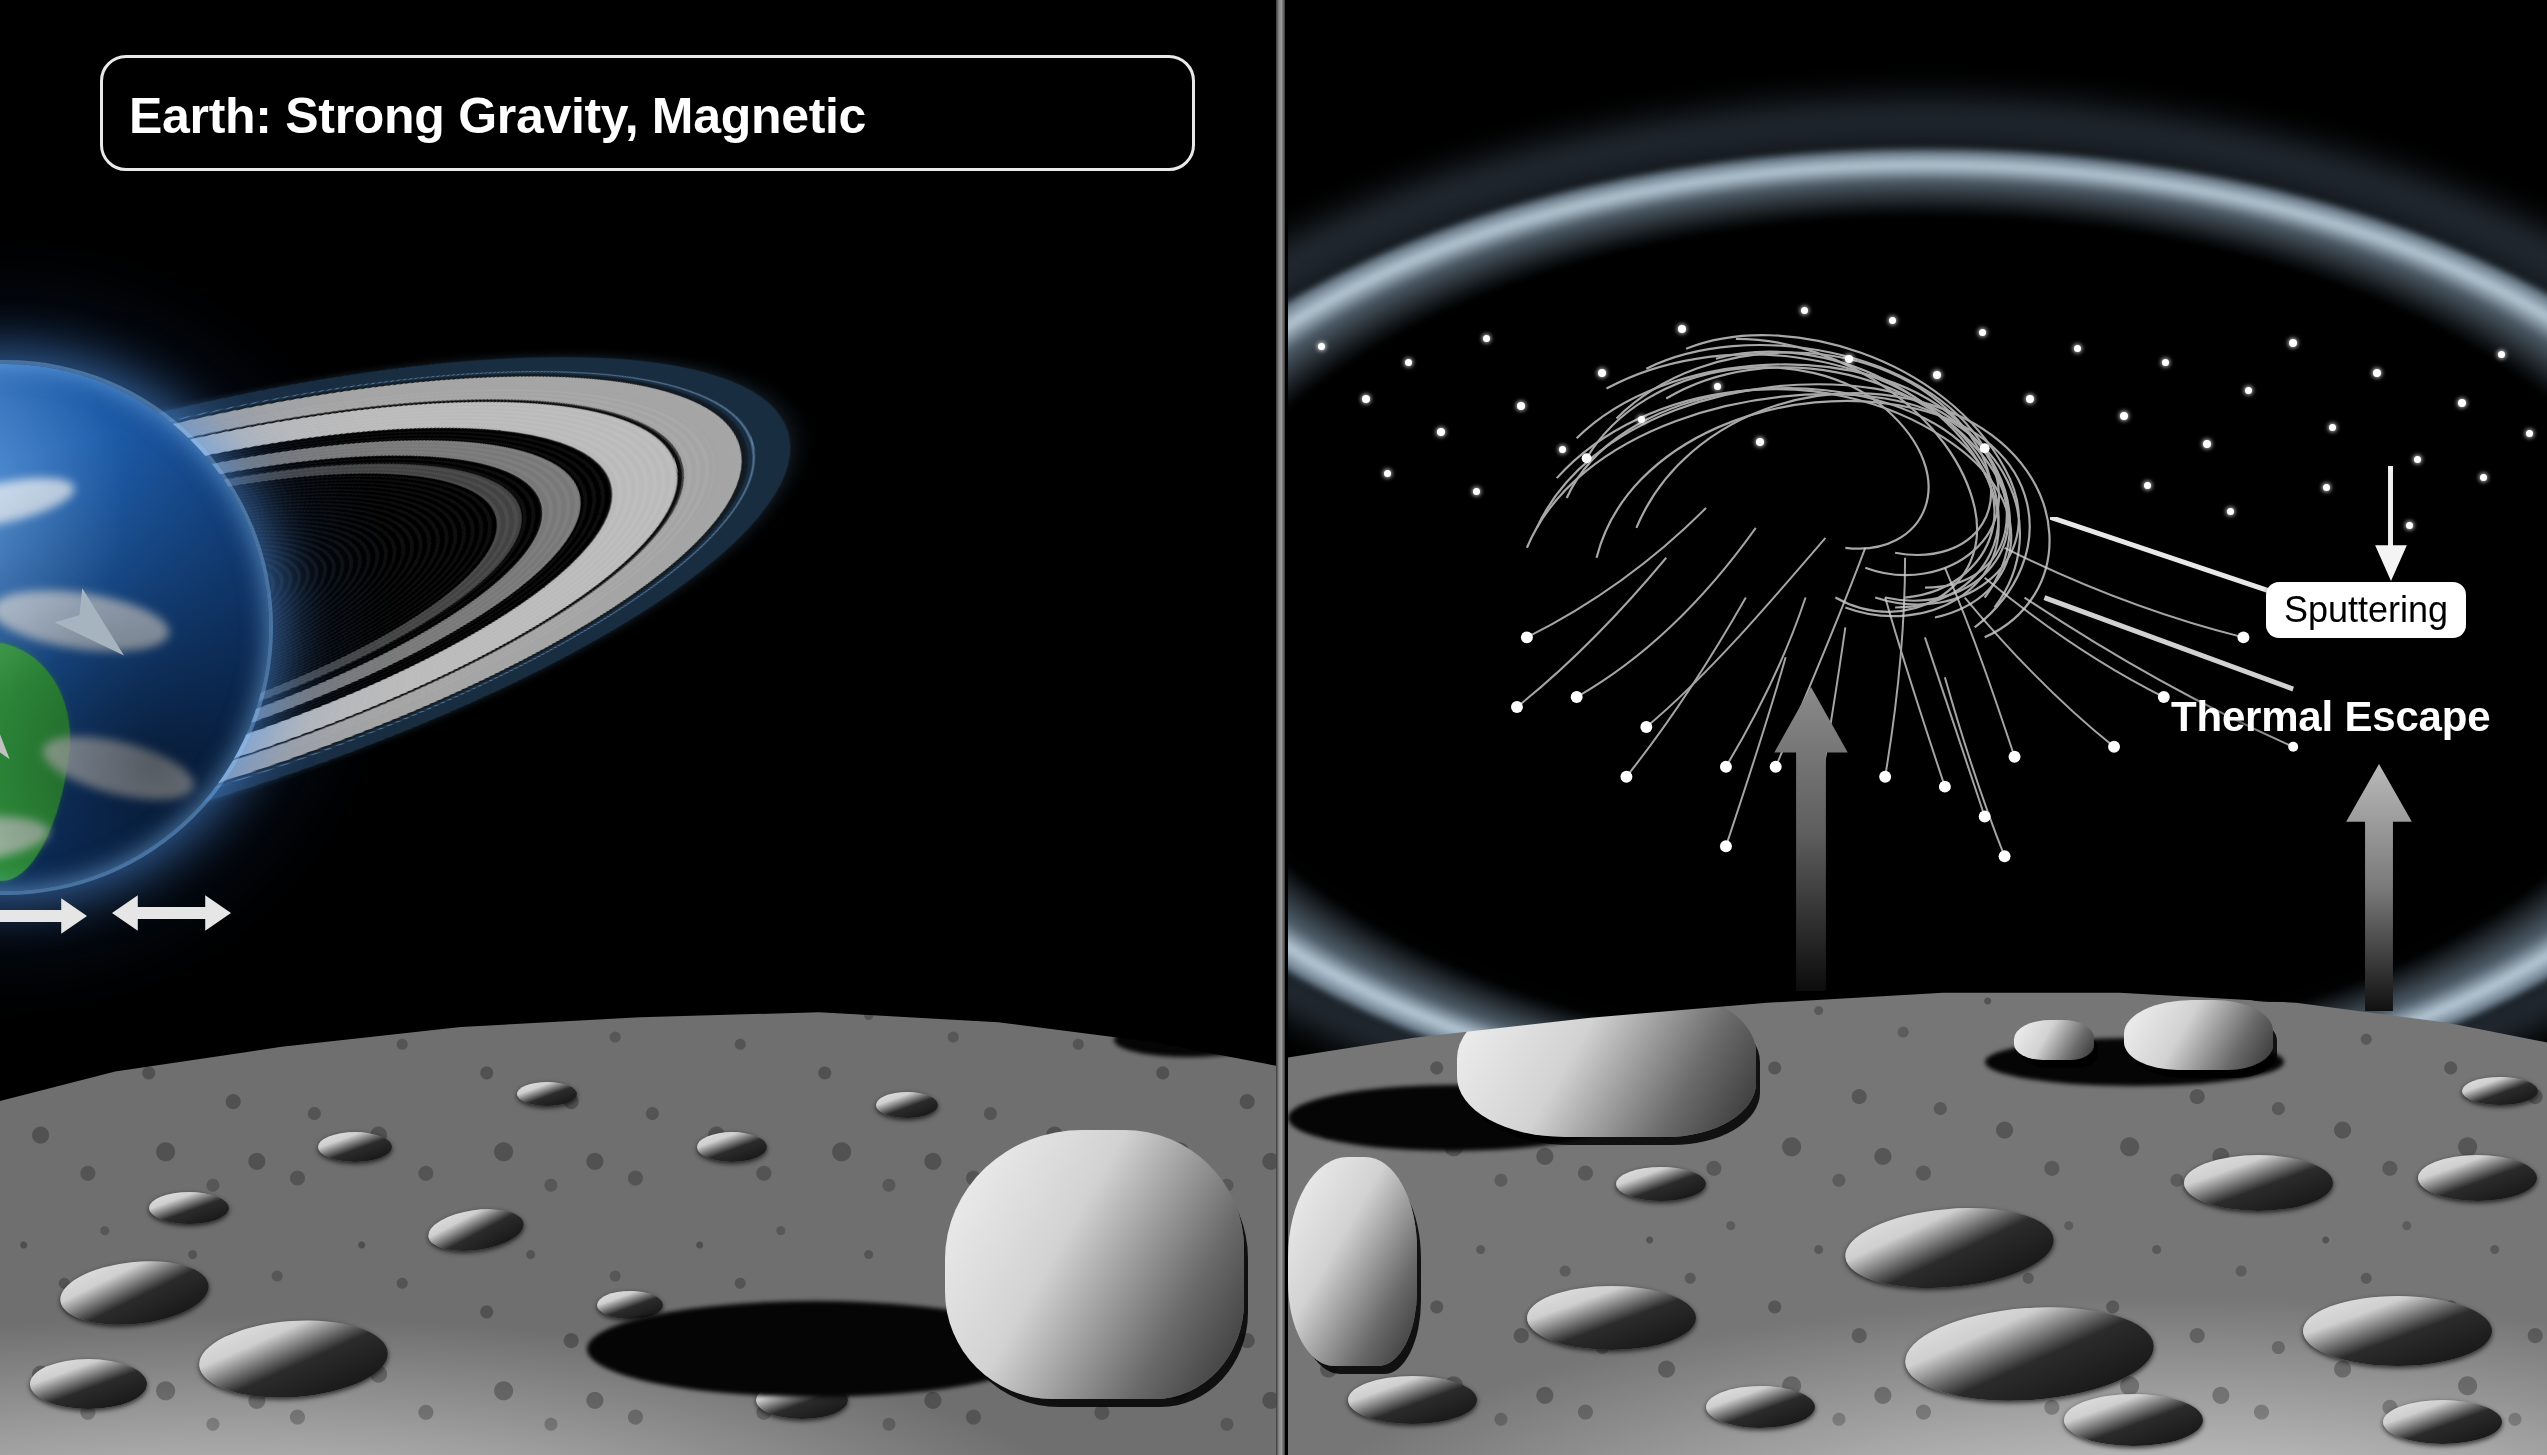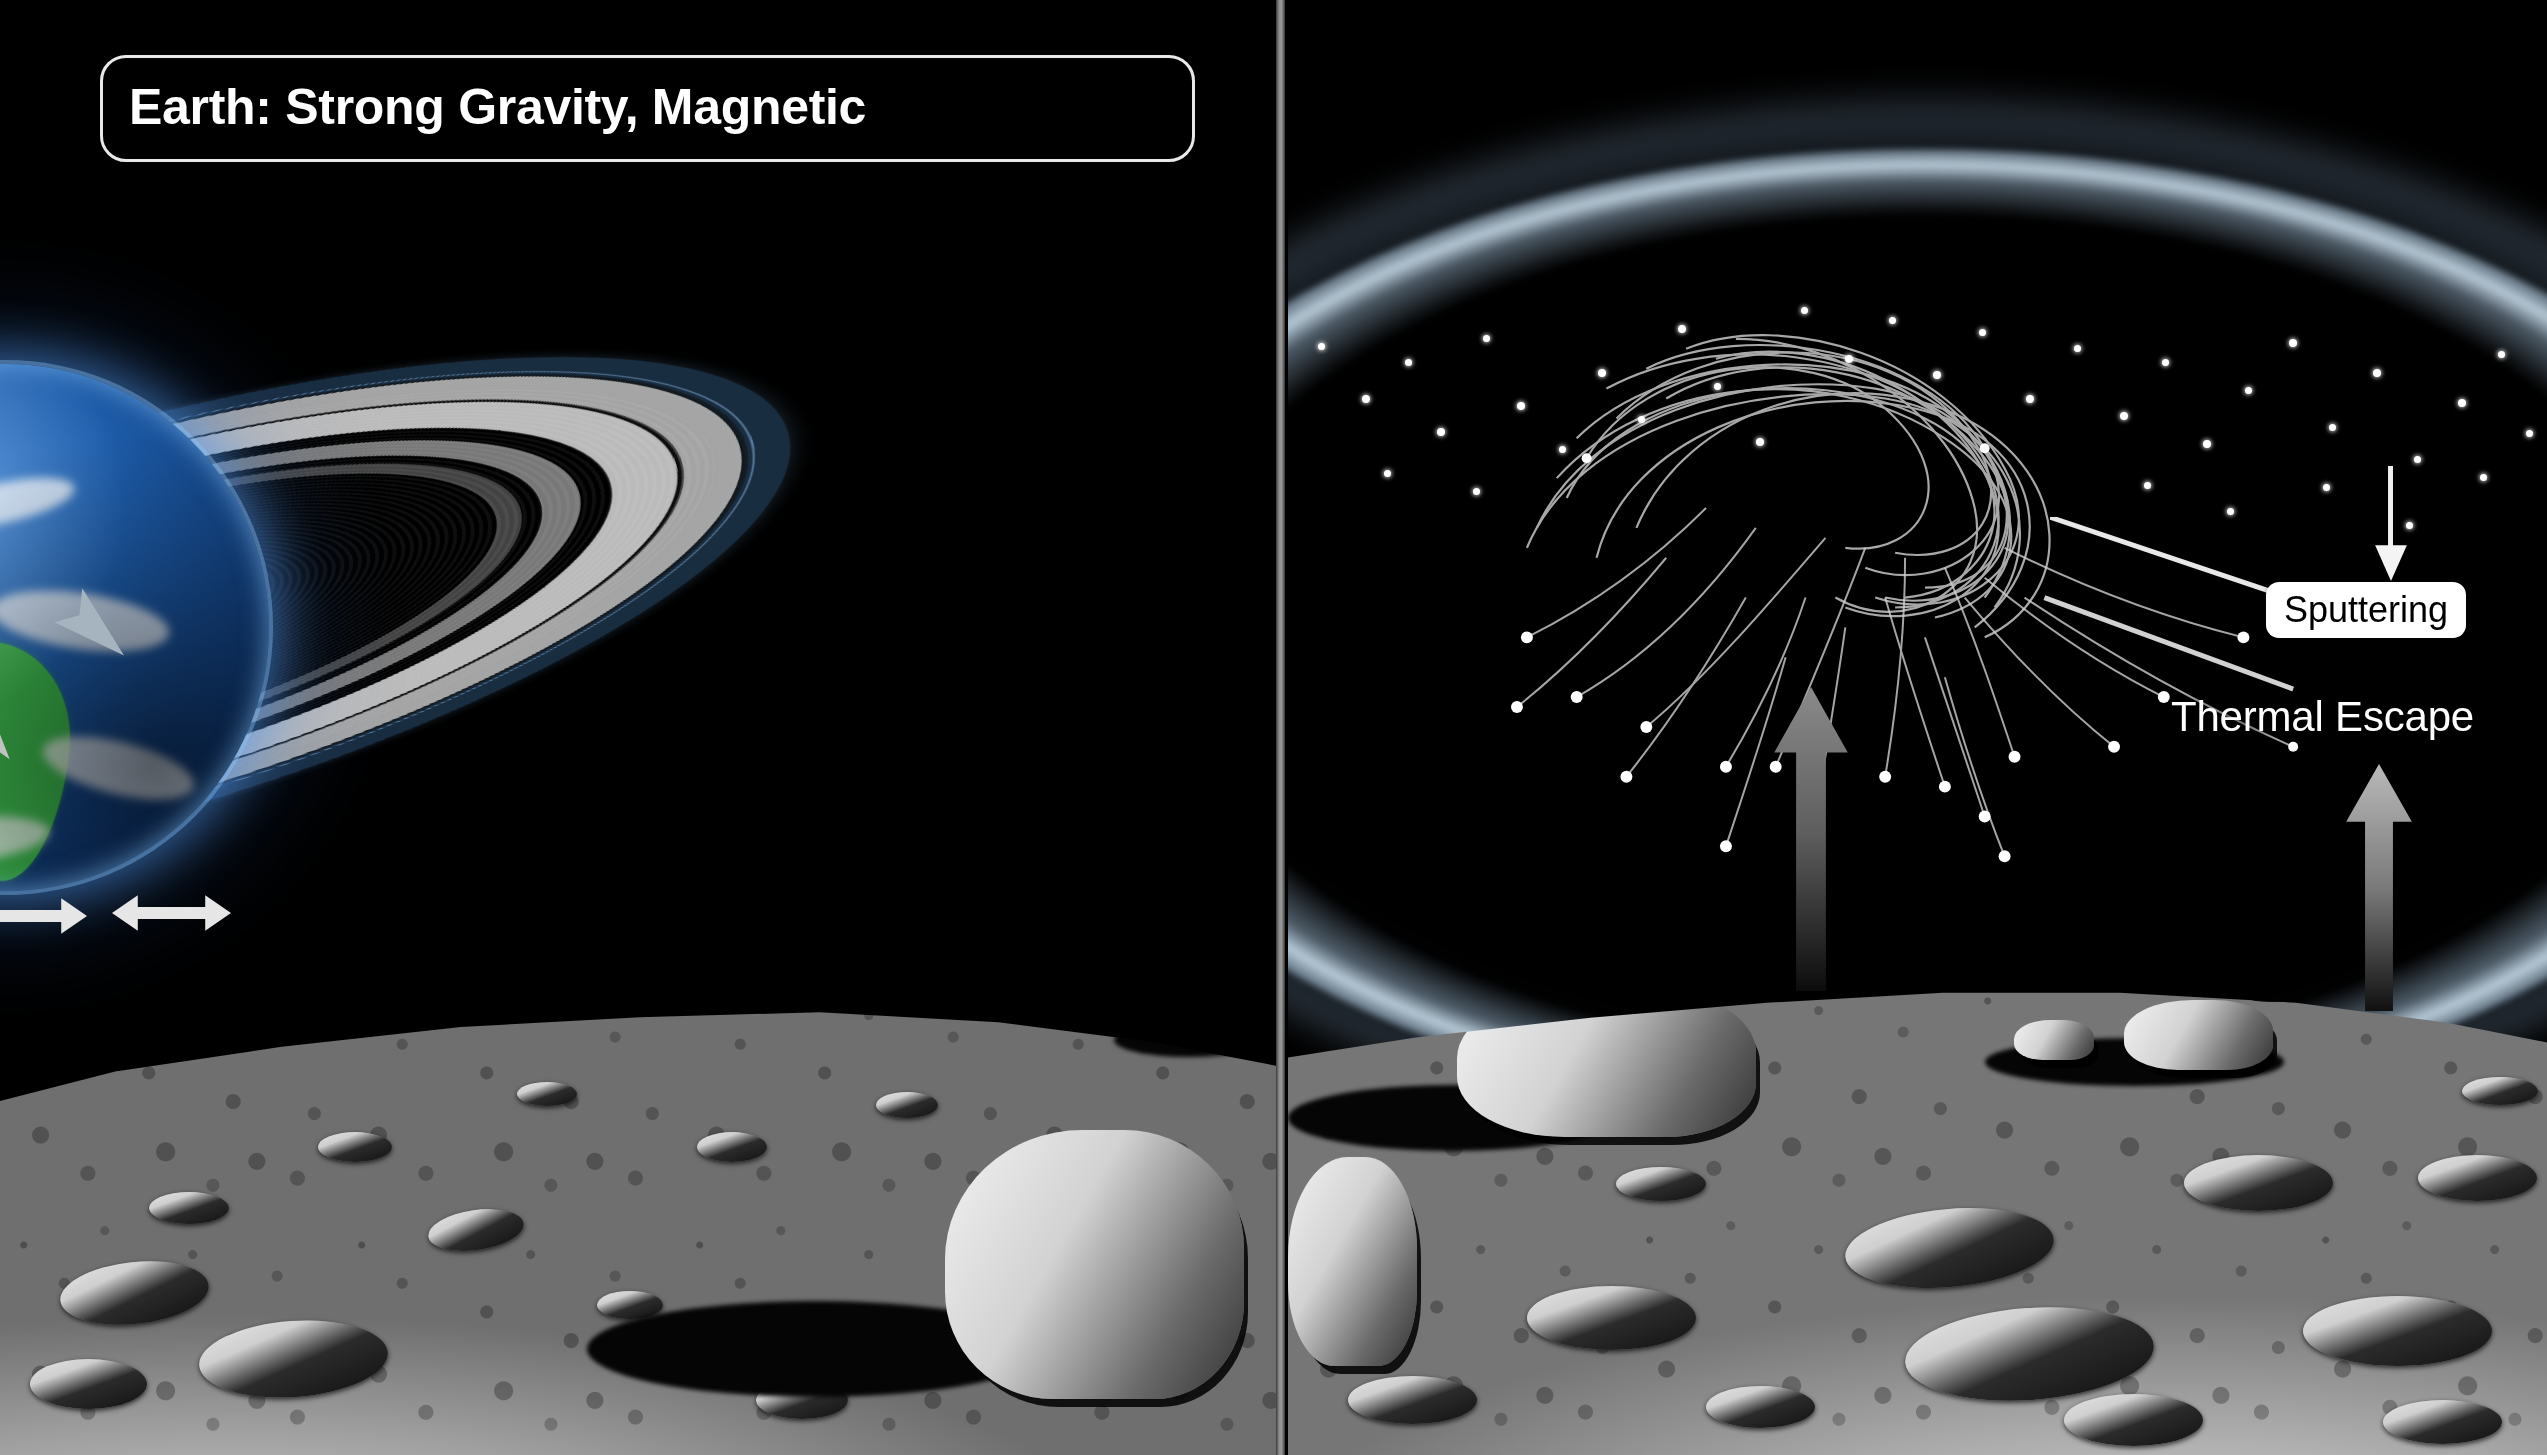--- a/index.html
+++ b/index.html
@@ -118,38 +118,38 @@
     background:radial-gradient(ellipse at 50% 50%, rgba(0,0,0,0) 58%, rgba(110,140,170,.22) 66%,
       rgba(140,170,200,.30) 70%, rgba(0,0,0,0) 79%);filter:blur(16px);}
 
   #particle-field{position:absolute;left:0;top:299px;width:1260px;height:617px;}
   #trajectory-svg{position:absolute;left:0;top:0;width:1260px;height:617px;overflow:visible;}
   .gas-dot{position:absolute;border-radius:50%;background:#fff;
     box-shadow:0 0 4px 1px rgba(255,255,255,.75);}
 
   
   #earth-label{position:absolute;left:100px;top:55px;width:1095px;
-    border:3px solid #e9e9e9;border-radius:26px;padding:20px 26px 22px 26px;
+    border:3px solid #e9e9e9;border-radius:26px;padding:29px 26px 22px 26px;
     box-sizing:border-box;background:rgba(0,0,0,.45);z-index:30;}
   #earth-label-text{color:#fff;font-size:50px;font-weight:bold;line-height:1.17;
     letter-spacing:-0.3px;text-shadow:0 0 12px rgba(0,0,0,.9);}
 
   #exosphere-title{position:absolute;left:0;right:0;top:239px;text-align:center;
     color:#fff;font-size:56px;font-weight:bold;letter-spacing:-0.5px;
     text-shadow:0 2px 14px rgba(0,0,0,.95),0 0 34px rgba(0,0,0,.8);z-index:30;}
 
   #sputtering-badge{position:absolute;left:2266px;top:582px;background:#fff;color:#000;
     border-radius:13px;padding:8px 18px;font-size:36px;font-weight:400;
     line-height:1.1;z-index:32;box-shadow:0 1px 4px rgba(0,0,0,.4);}
 
   #sputtering-arrow{position:absolute;left:2371px;top:466px;z-index:31;}
   #sputtering-leader{position:absolute;left:2050px;top:517px;width:231px;height:84px;z-index:31;}
 
   #thermal-escape-label{position:absolute;left:2171px;top:693px;color:#fff;font-size:42px;
-    font-weight:normal;letter-spacing:-0.2px;text-shadow:0 2px 10px rgba(0,0,0,.9);z-index:30;white-space:nowrap;}
+    font-weight:bold;letter-spacing:-0.2px;text-shadow:0 2px 10px rgba(0,0,0,.9);z-index:30;white-space:nowrap;}
 
   .escape-arrow{position:absolute;z-index:25;}
   #escape-arrow-1{left:1774px;top:687px;}
   #escape-arrow-2{left:2346px;top:764px;}
 
   #vescape-wrap{position:absolute;left:1301px;top:903px;z-index:32;}
   #vescape-text{font-size:40px;color:#fff;white-space:nowrap;
     text-shadow:0 2px 10px rgba(0,0,0,.95);}
   #vescape-text .unit{font-weight:bold;}
   #vescape-bar{margin-top:9px;width:468px;height:15px;border-radius:3px;

